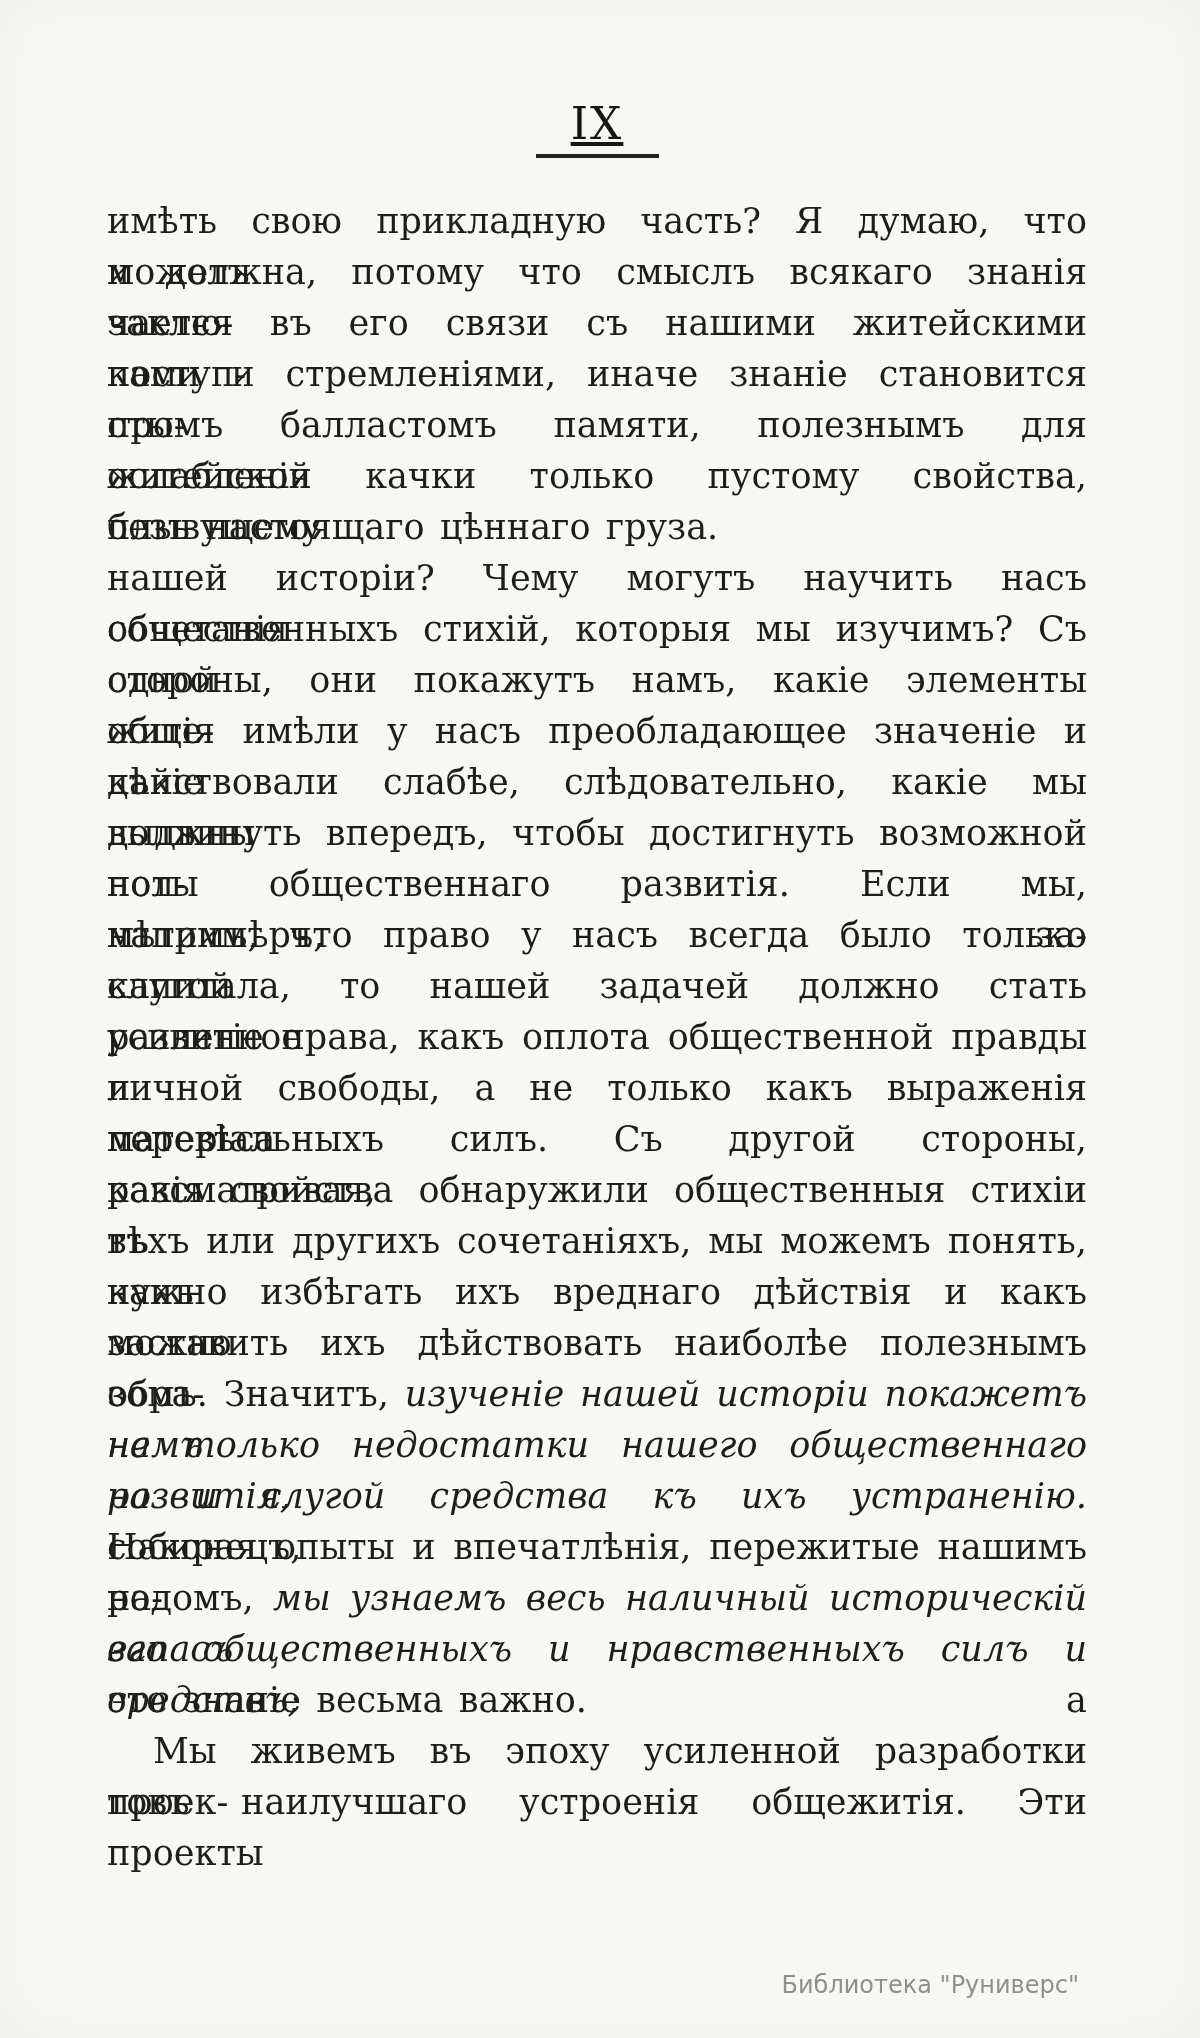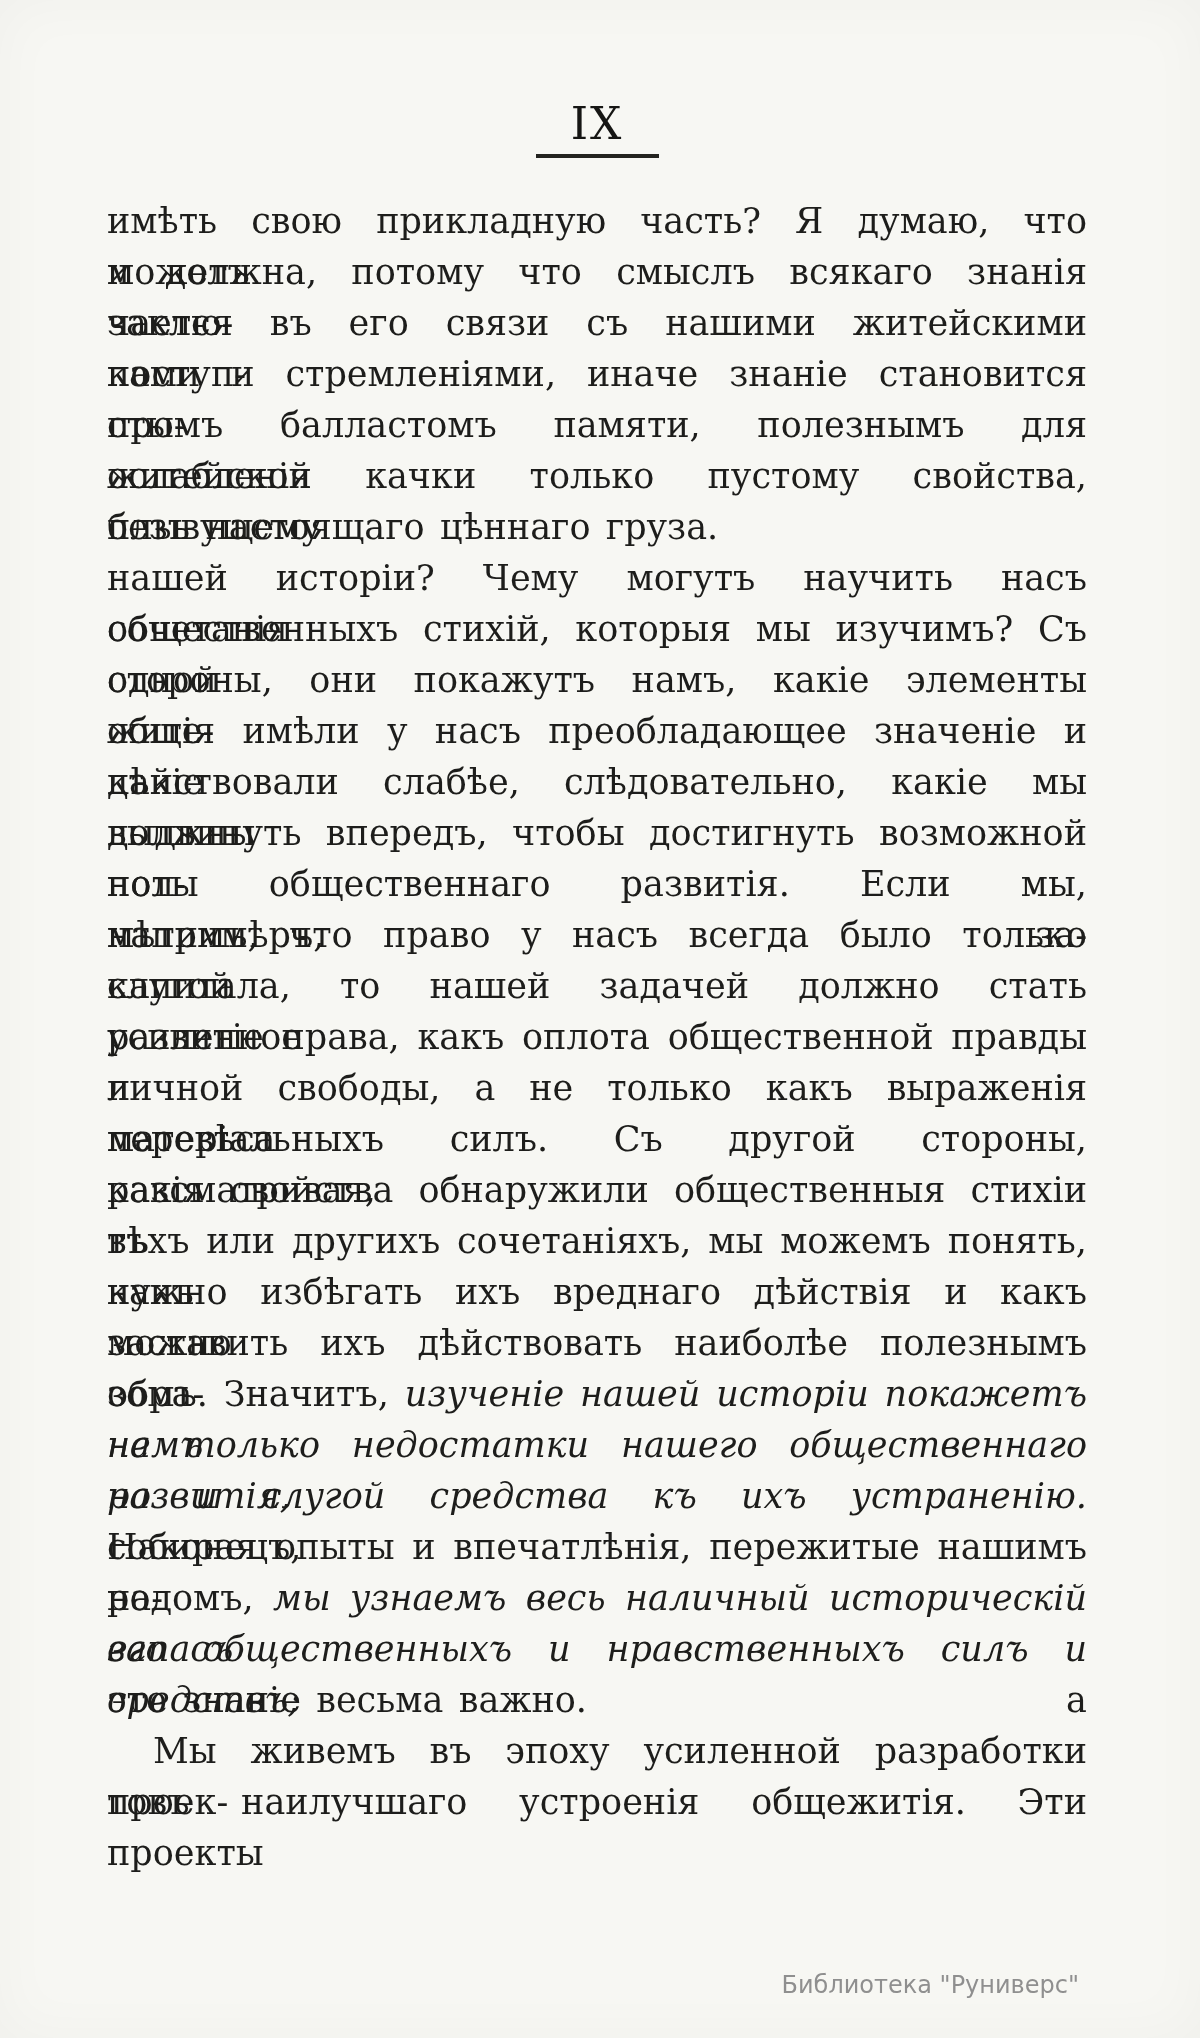--- a/index.html
+++ b/index.html
@@ -23,20 +23,21 @@
     left: 107px;
     top: 100px;
     width: 980px;
     text-align: center;
   }
   .page-number {
     font-size: 44px;
     line-height: 48px;
     letter-spacing: 2px;
     color: #161614;
+    text-decoration: underline;
   }
   .header-rule {
     width: 123px;
     height: 4px;
     background: #23231f;
     margin: 6px auto 0 auto;
   }
   .content {
     position: absolute;
     left: 107px;

